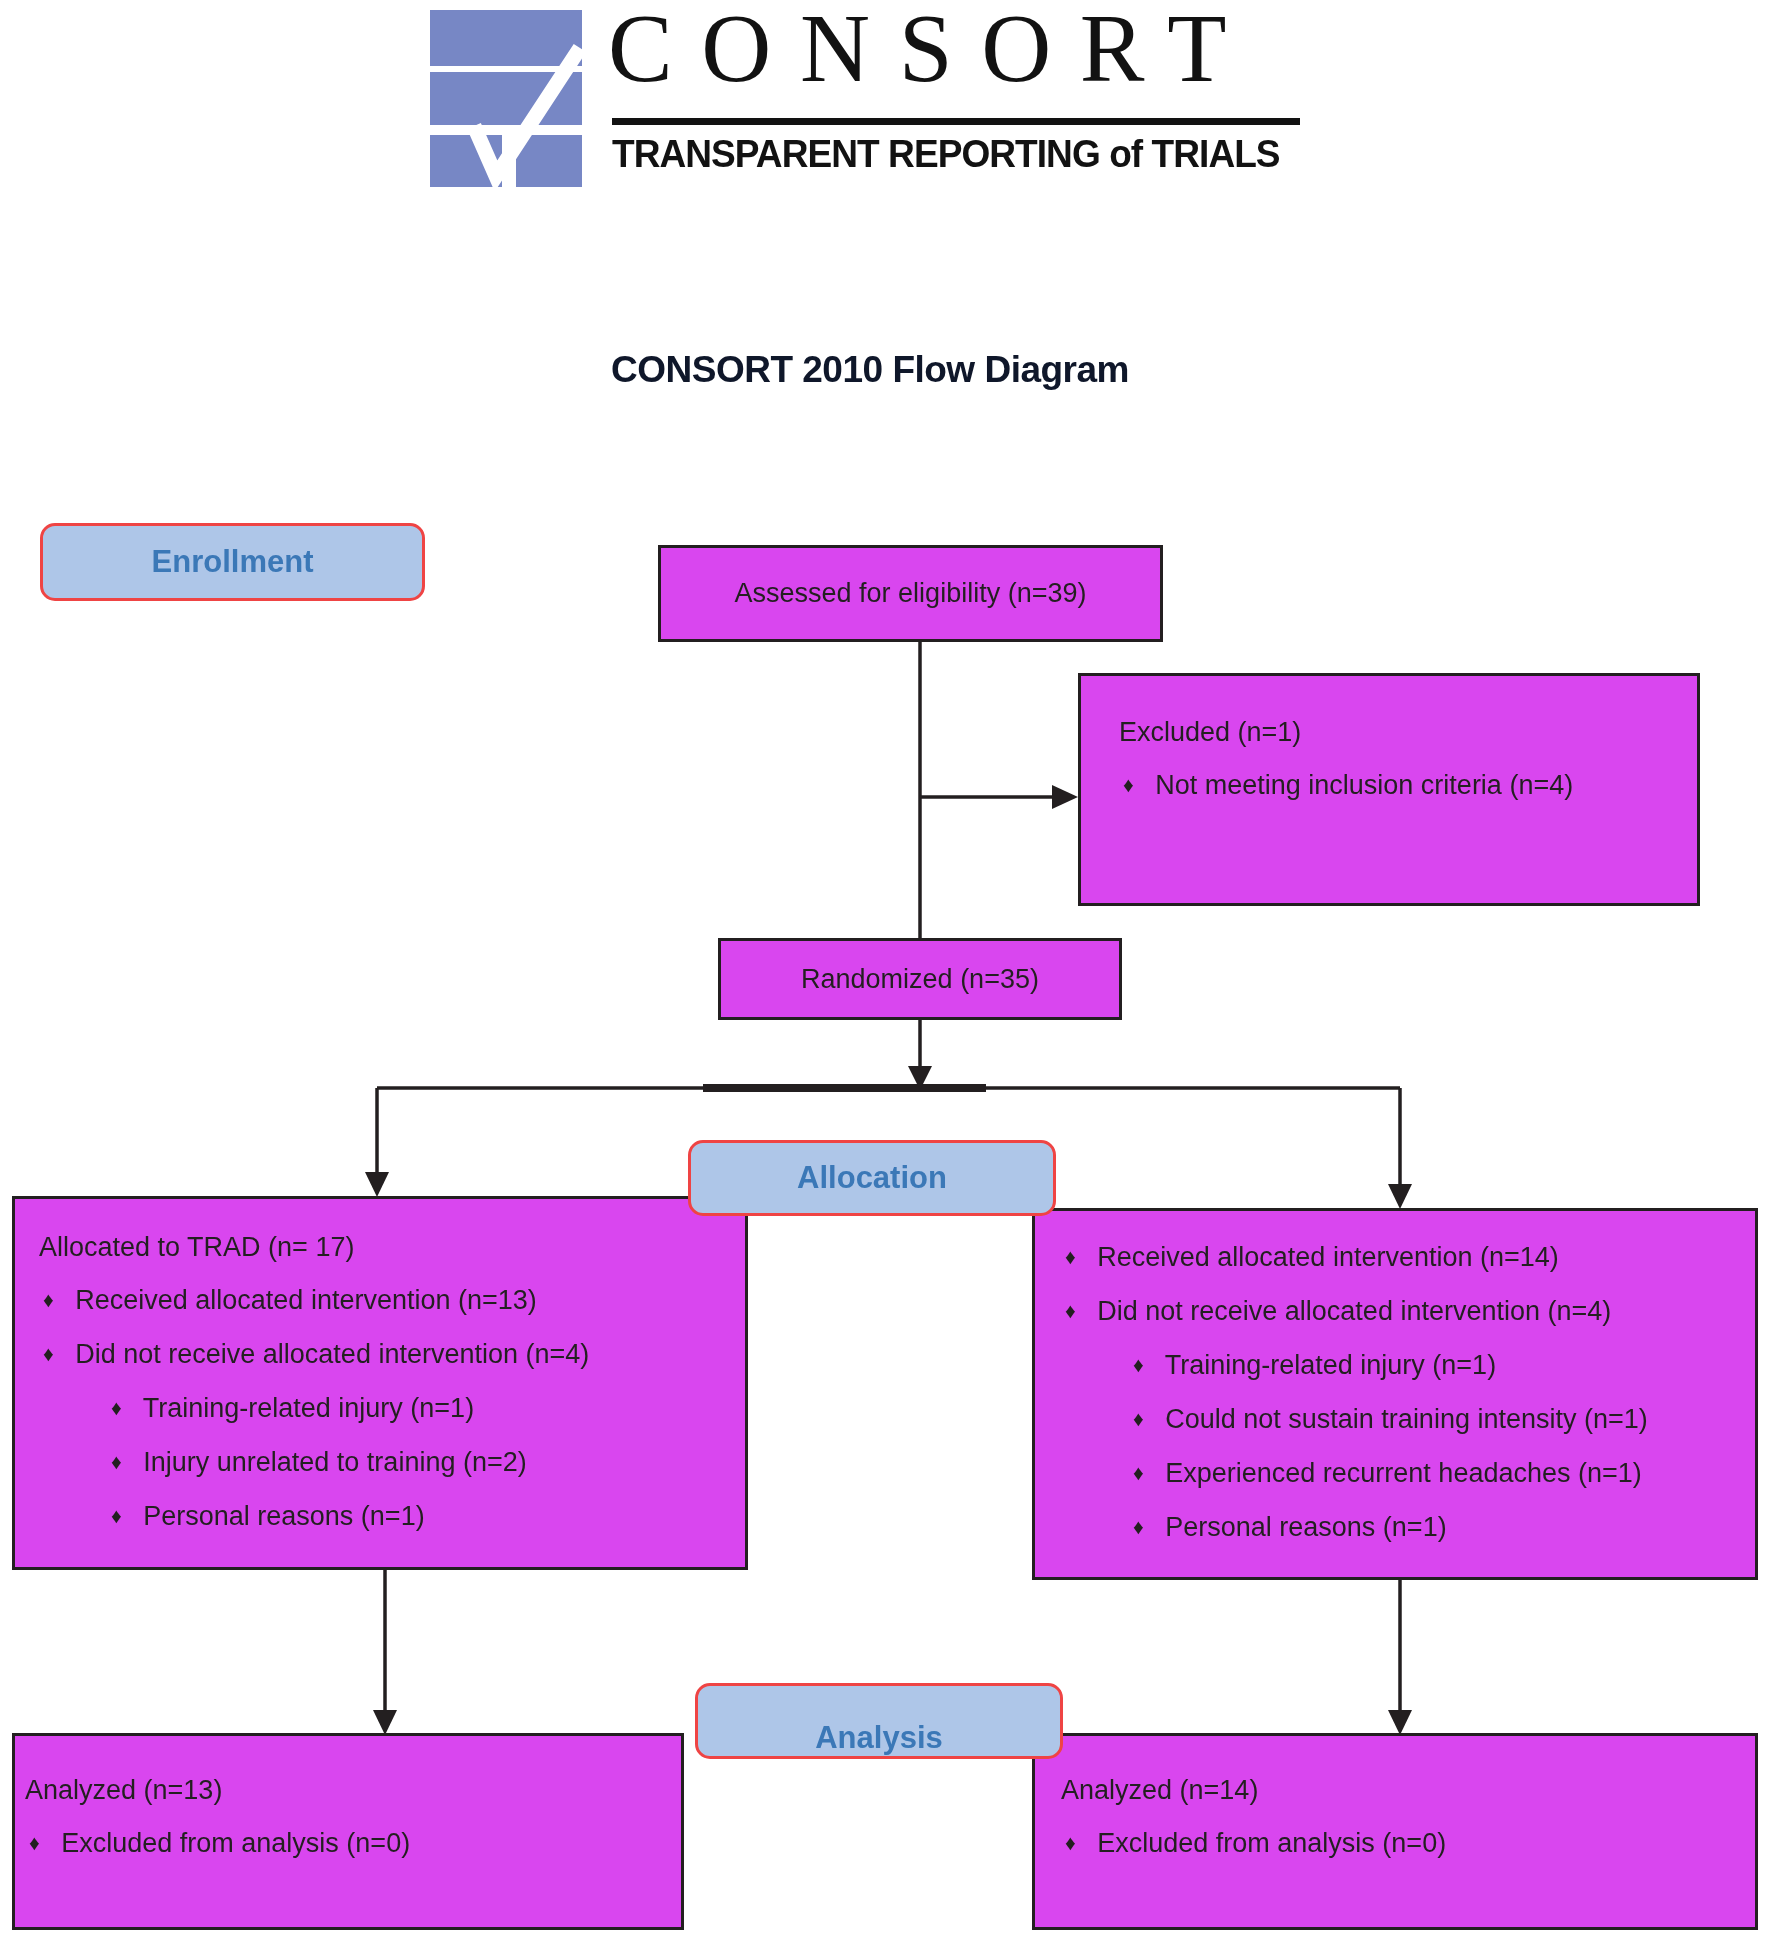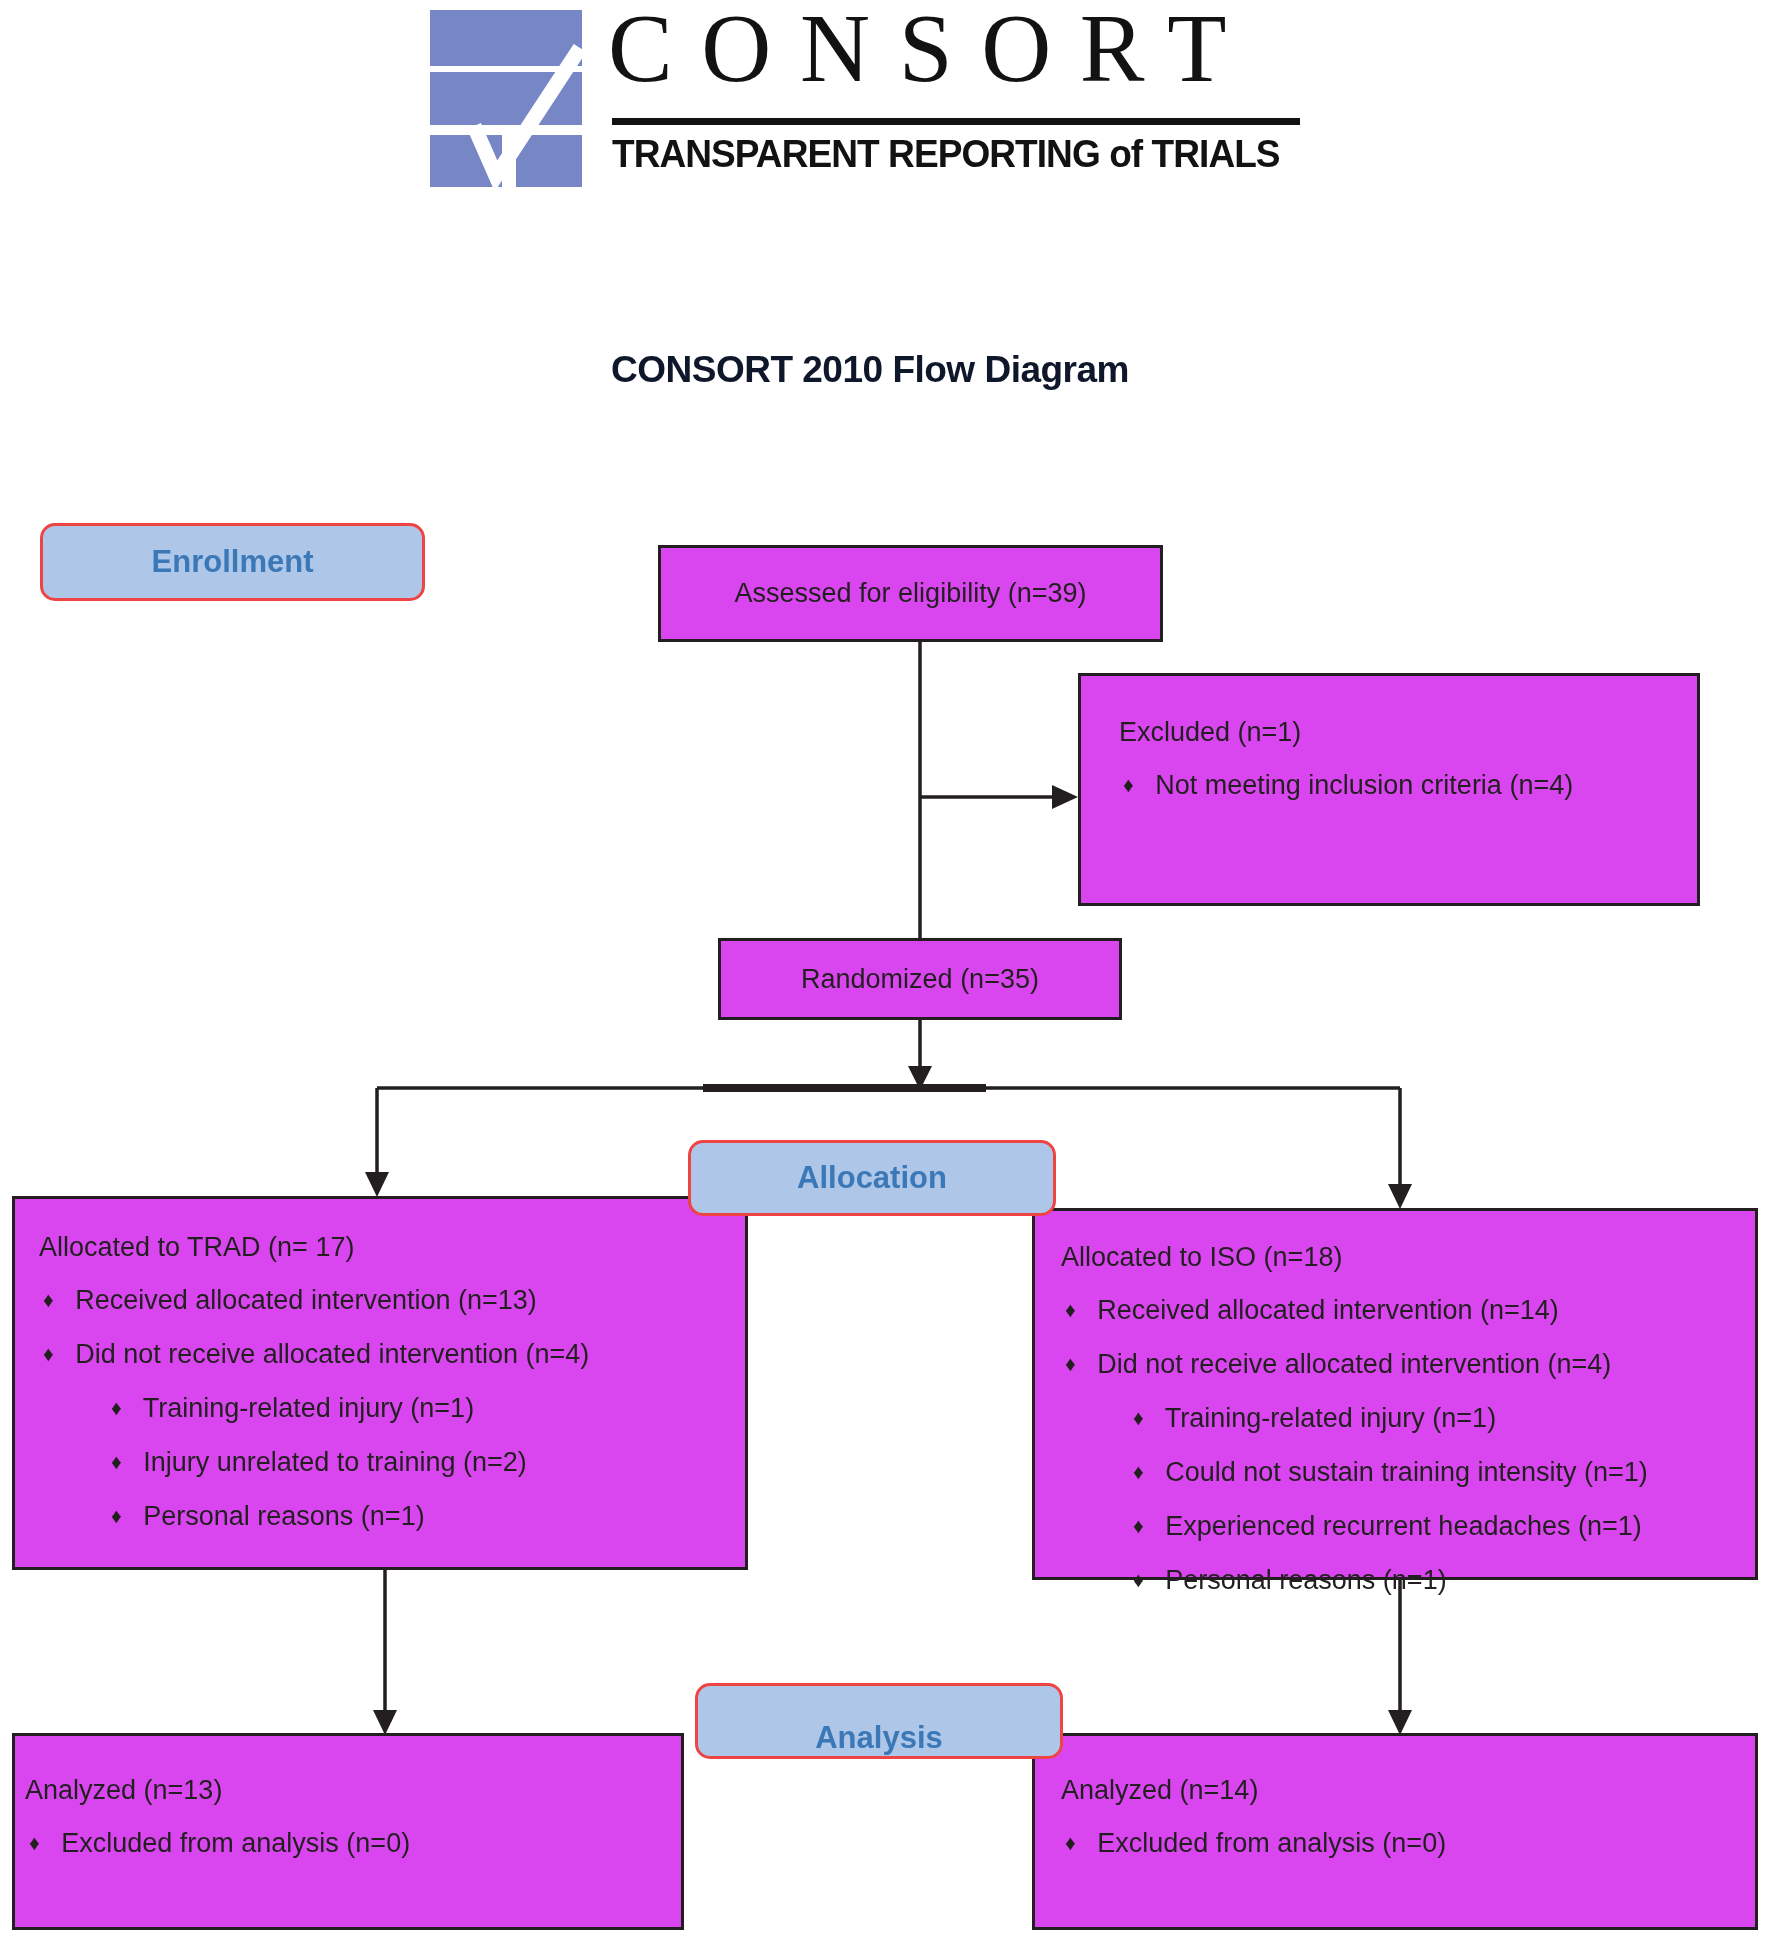--- a/index.html
+++ b/index.html
@@ -144,21 +144,20 @@
       <span class="bullet">♦</span>
       <span>Injury unrelated to training (n=2)</span>
     </div>
     <div class="li l2">
       <span class="bullet">♦</span>
       <span>Personal reasons (n=1)</span>
     </div>
   </div>
 
   <div class="abs fbox box-alloc-right">
-    <div class="box-title">Allocated to ISO (n=18)</div>
     <div class="li l1">
       <span class="bullet">♦</span>
       <span>Received allocated intervention (n=14)</span>
     </div>
     <div class="li l1">
       <span class="bullet">♦</span>
       <span>Did not receive allocated intervention (n=4)</span>
     </div>
     <div class="li l2">
       <span class="bullet">♦</span>

